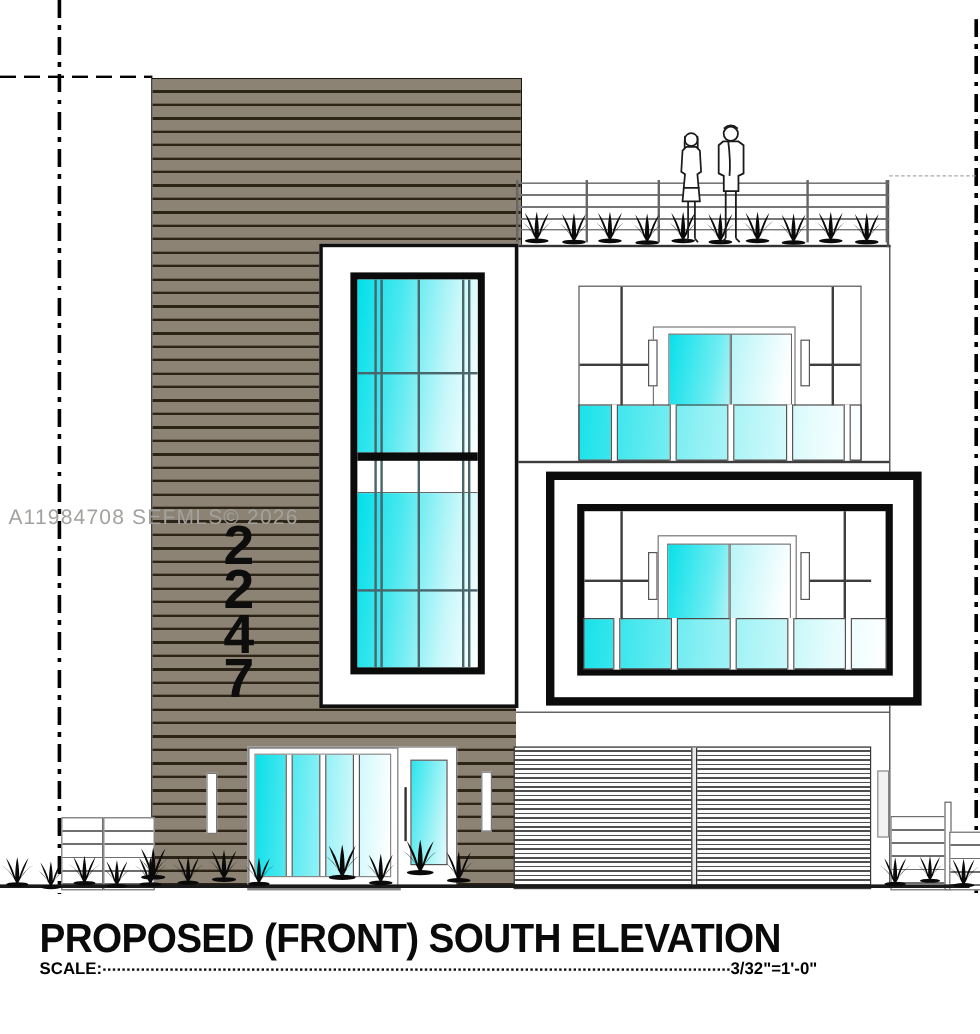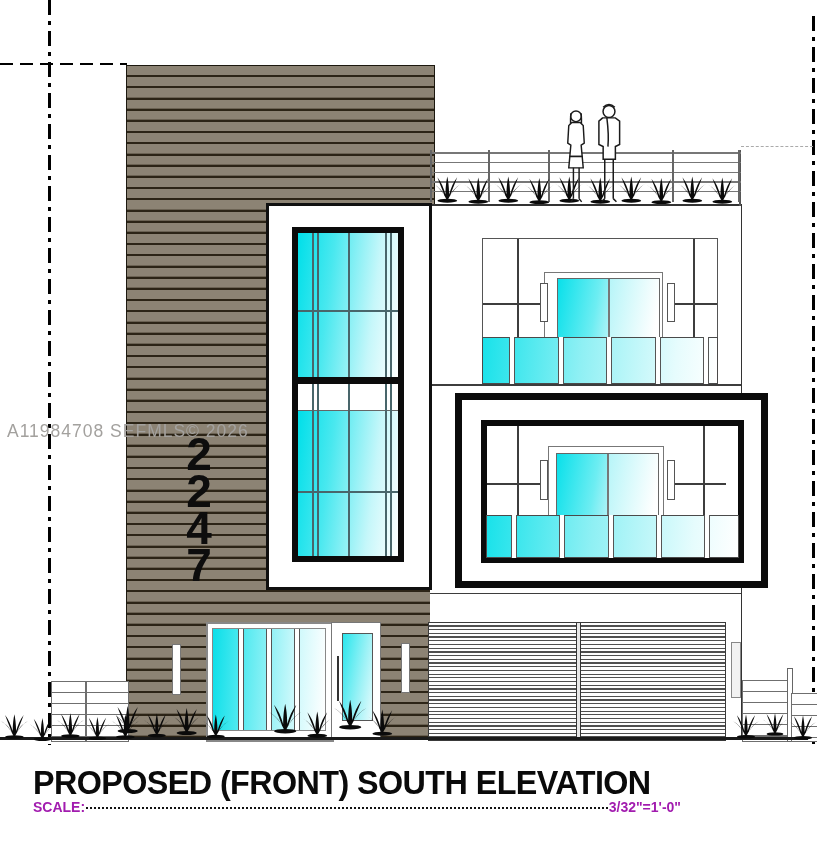--- a/index.html
+++ b/index.html
@@ -33,21 +33,21 @@
   
   .blkframe{border:7px solid #0b0b0b;background:#fff;}
   .blkframe2{border:6px solid #0b0b0b;background:#fff;}
 
   
   .watermark{color:#a3a19e;font-size:17.5px;letter-spacing:1px;white-space:nowrap;z-index:40;}
   .housenum{z-index:30;color:#0d0d0d;font-weight:bold;font-size:46px;line-height:37px;text-align:center;width:32px;}
   .title{font-weight:bold;font-size:34px;letter-spacing:-.6px;color:#0a0a0a;white-space:nowrap;
          transform:scaleX(.95);transform-origin:left center;}
   .scalerow{display:flex;align-items:center;width:648px;}
-  .scalelabel,.scaleval{font-weight:bold;font-size:14px;color:#a21caf;white-space:nowrap;}
+  .scalelabel,.scaleval{font-weight:bold;font-size:14px;color:#000000;white-space:nowrap;}
   .leader{flex:1;height:0;border-top:2.6px dotted #111;margin:2px 1px 0 1px;}
 
   .tuftrow{display:flex;align-items:flex-end;justify-content:space-between;}
   svg.t{display:block;}
 </style>
 </head>
 <body>
 
 <div class="canvas">
 

